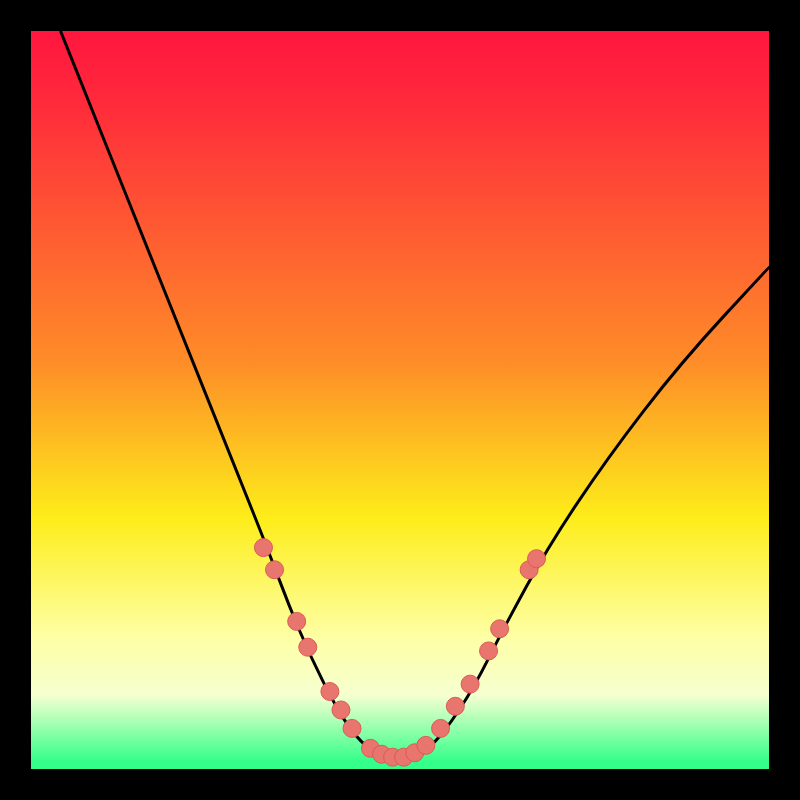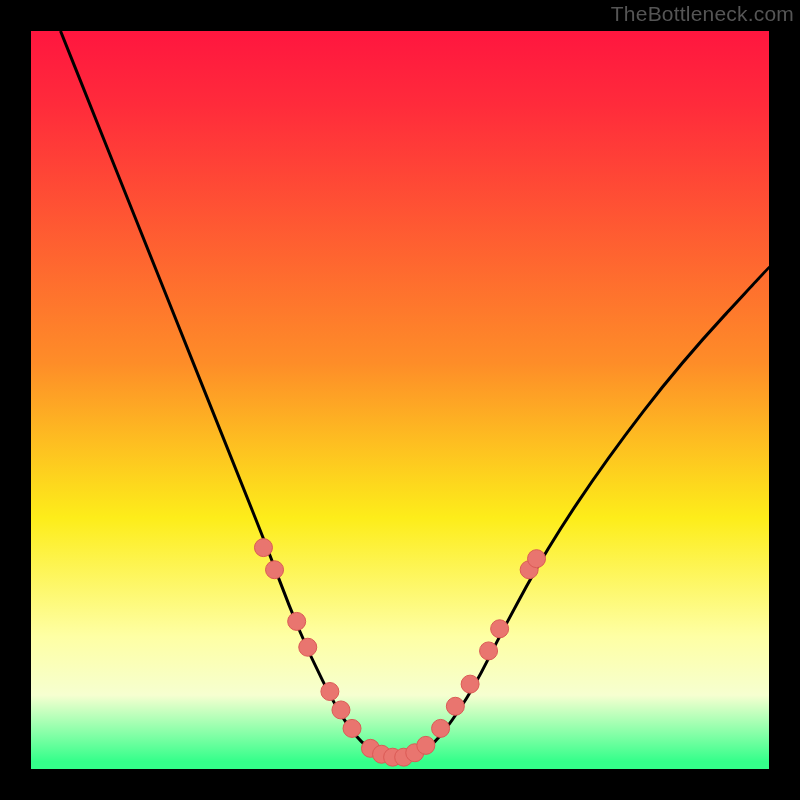--- a/index.html
+++ b/index.html
@@ -78,14 +78,13 @@
           <circle cx="409.59000000000003" cy="697.41" r="9" fill="#e9756f" stroke="#db5a55" stroke-width="1"></circle>
           <circle cx="424.34999999999997" cy="675.27" r="9" fill="#e9756f" stroke="#db5a55" stroke-width="1"></circle>
           <circle cx="439.10999999999996" cy="653.13" r="9" fill="#e9756f" stroke="#db5a55" stroke-width="1"></circle>
           <circle cx="457.56" cy="619.92" r="9" fill="#e9756f" stroke="#db5a55" stroke-width="1"></circle>
           <circle cx="468.63" cy="597.78" r="9" fill="#e9756f" stroke="#db5a55" stroke-width="1"></circle>
           <circle cx="498.15000000000003" cy="538.74" r="9" fill="#e9756f" stroke="#db5a55" stroke-width="1"></circle>
           <circle cx="505.53000000000003" cy="527.6700000000001" r="9" fill="#e9756f" stroke="#db5a55" stroke-width="1"></circle>
         </g>
     </svg>
   </div>
-  <div class="watermark">TheBottleneck.com</div>
 </div>
 
 </body></html>

